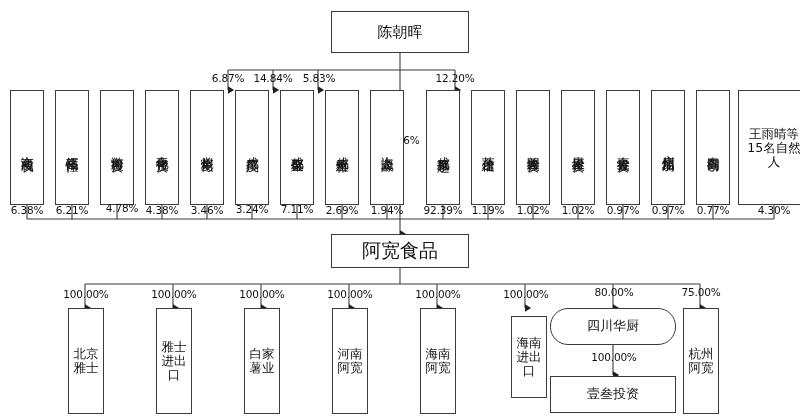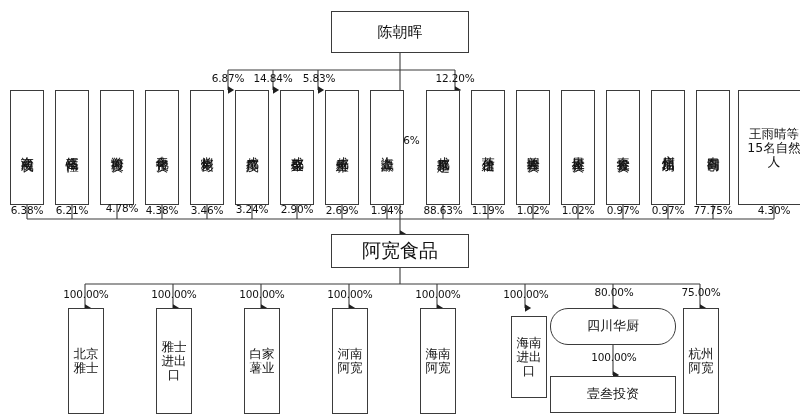--- a/index.html
+++ b/index.html
@@ -180,30 +180,30 @@
   <div class="node wide" style="left:738px;top:90px;width:72px;height:115px;padding:0 4px;">
     <span>王雨晴等15名自然人</span>
   </div>
 
   <div class="pct" style="left:0px;top:204px;width:54px;">6.38%</div>
   <div class="pct" style="left:45px;top:204px;width:54px;">6.21%</div>
   <div class="pct" style="left:95px;top:202px;width:54px;">4.78%</div>
   <div class="pct" style="left:135px;top:204px;width:54px;">4.38%</div>
   <div class="pct" style="left:180px;top:204px;width:54px;">3.46%</div>
   <div class="pct" style="left:225px;top:203px;width:54px;">3.24%</div>
-  <div class="pct" style="left:270px;top:203px;width:54px;">2.90%</div>
+  <div class="pct" style="left:270px;top:203px;width:54px;">7.11%</div>
   <div class="pct" style="left:315px;top:204px;width:54px;">2.69%</div>
   <div class="pct" style="left:360px;top:204px;width:54px;">1.94%</div>
-  <div class="pct" style="left:416px;top:204px;width:54px;">88.63%</div>
+  <div class="pct" style="left:416px;top:204px;width:54px;">92.39%</div>
   <div class="pct" style="left:461px;top:204px;width:54px;">1.19%</div>
   <div class="pct" style="left:506px;top:204px;width:54px;">1.02%</div>
   <div class="pct" style="left:551px;top:204px;width:54px;">1.02%</div>
   <div class="pct" style="left:596px;top:204px;width:54px;">0.97%</div>
   <div class="pct" style="left:641px;top:204px;width:54px;">0.97%</div>
-  <div class="pct" style="left:686px;top:204px;width:54px;">77.75%</div>
+  <div class="pct" style="left:686px;top:204px;width:54px;">0.77%</div>
   <div class="pct" style="left:747px;top:204px;width:54px;">4.30%</div>
 
   <div class="node mid" style="left:331px;top:234px;width:138px;height:34px;">
     <span>阿宽食品</span>
   </div>
 
   <div class="pct" style="left:55px;top:288px;width:62px;">100.00%</div>
   <div class="pct" style="left:143px;top:288px;width:62px;">100.00%</div>
   <div class="pct" style="left:231px;top:288px;width:62px;">100.00%</div>
   <div class="pct" style="left:319px;top:288px;width:62px;">100.00%</div>

